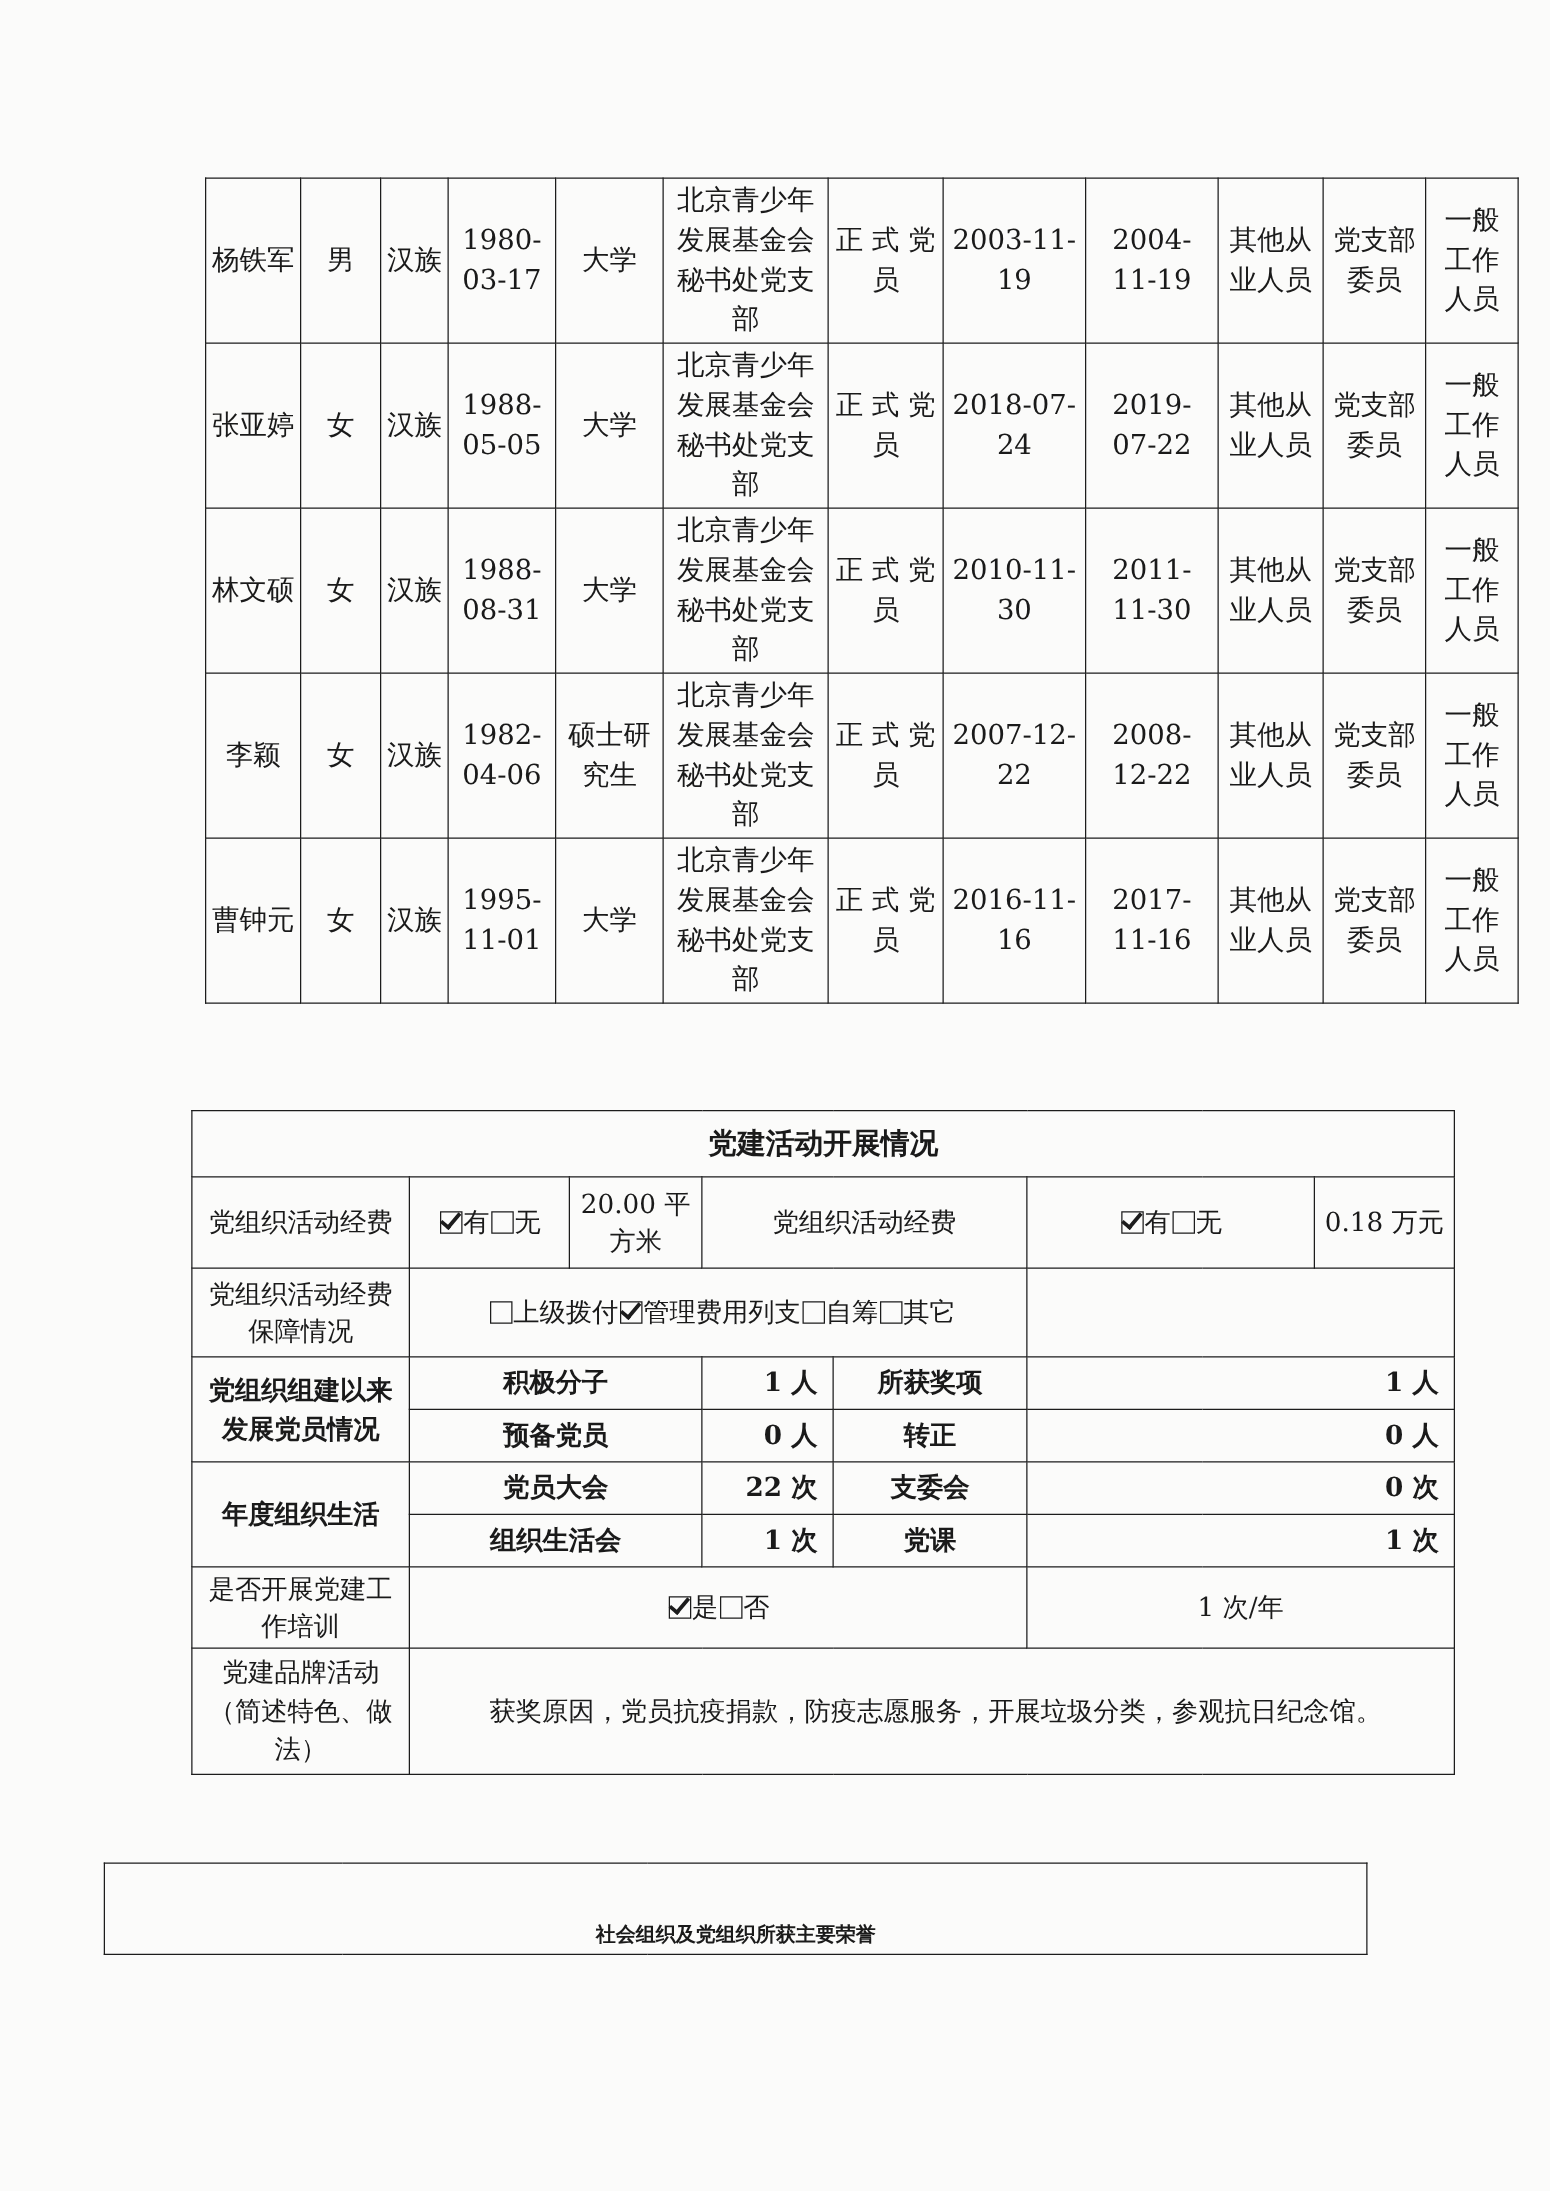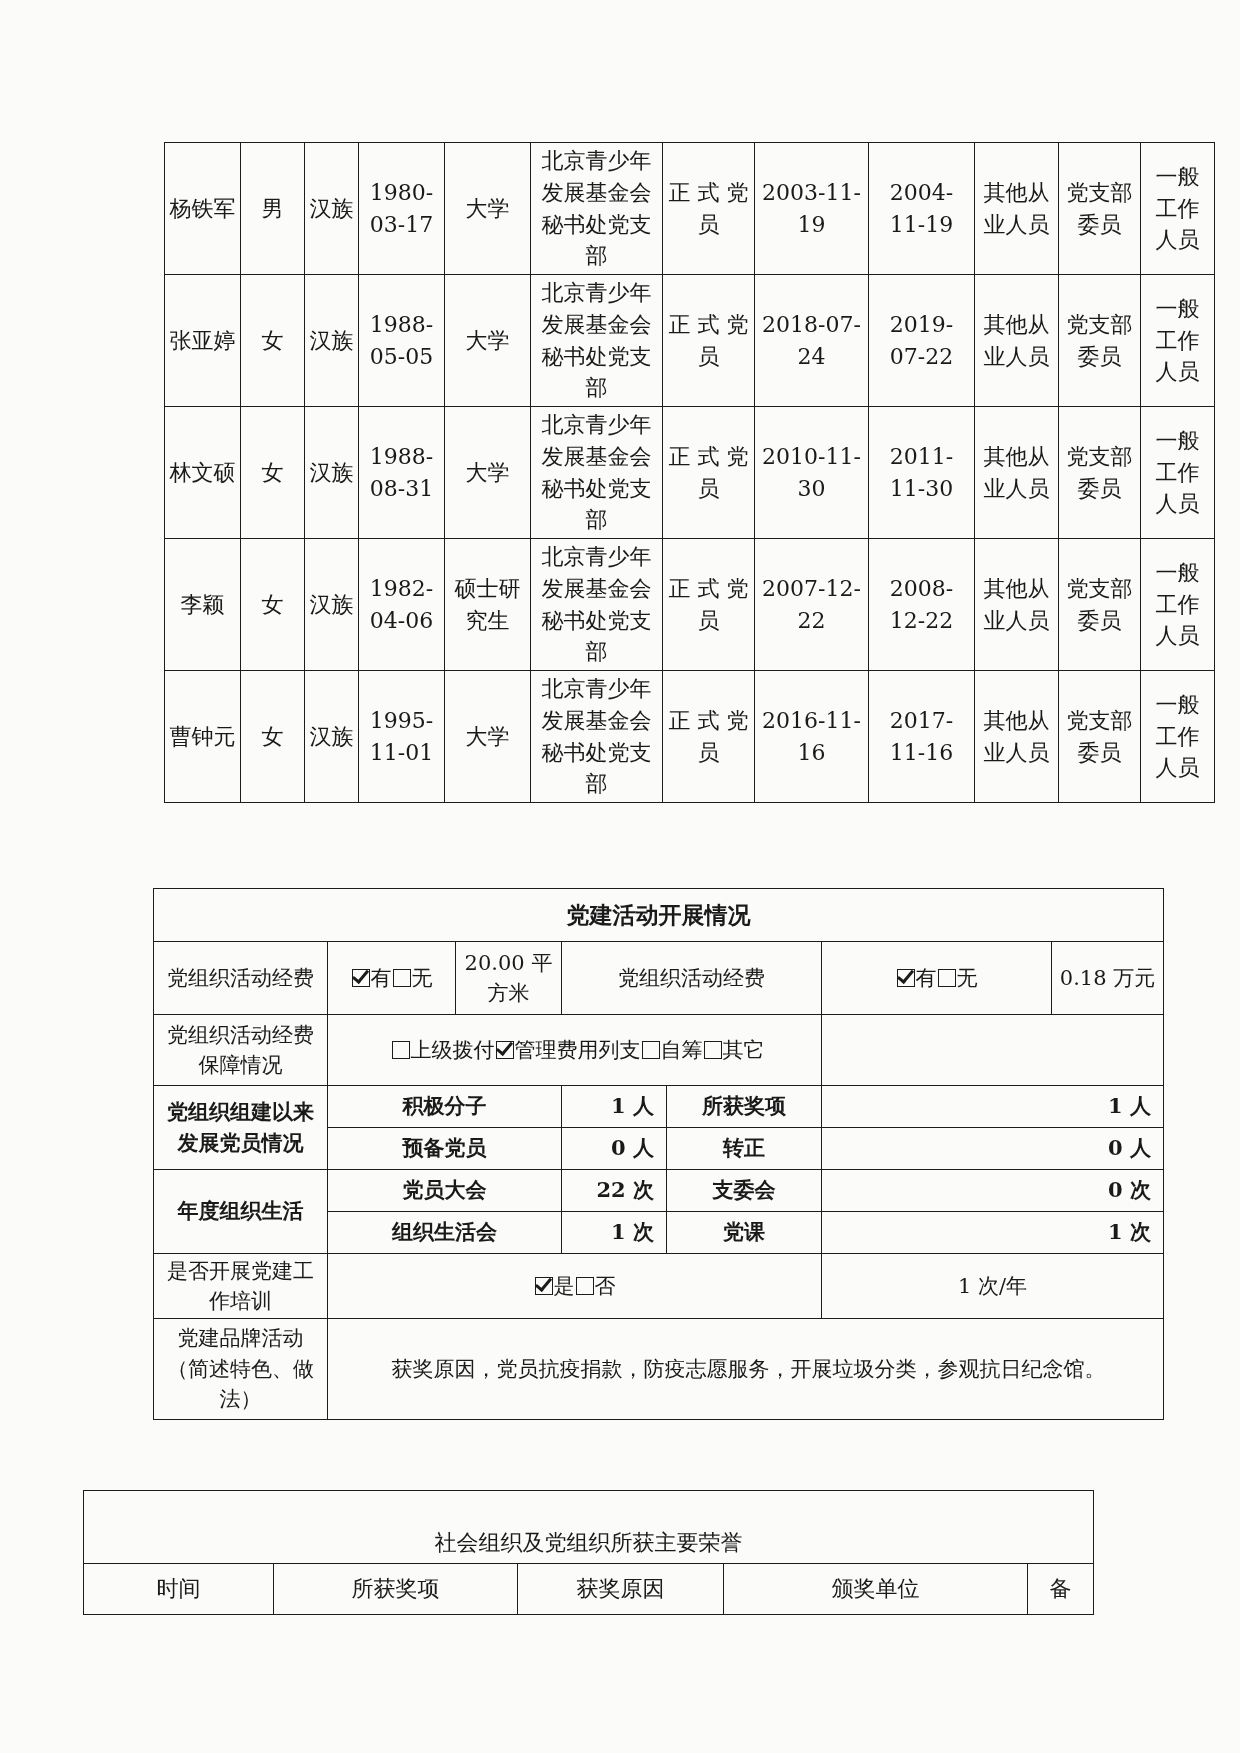--- a/index.html
+++ b/index.html
@@ -22,21 +22,21 @@
   #activity .r-sub td { height:41px;font-weight:bold; }
   #activity .r-train td { height:64px; }
   #activity .r-brand td { height:100px;text-align:center; }
   .right { text-align:right; padding-right:12px !important; }
   .left { text-align:center; padding-left:10px !important; }
   .chk { display:inline-block; width:16px; height:16px; border:1.5px solid #1c1c1c; position:relative; vertical-align:-2px; margin:0 1px; }
   .chk.on::after { content:""; position:absolute; left:3px; top:-3px; width:6px; height:13px; border-right:3px solid #1c1c1c; border-bottom:3px solid #1c1c1c; transform:rotate(40deg); }
 
   
   #honors { left:83px; top:1490px; width:1010px; font-size:22px; }
-  #honors .title { height:68px; font-weight:normal; font-size:22px; vertical-align:bottom; padding-bottom:4px; border-bottom:1.6px solid #1c1c1c; }
+  #honors .title { height:68px; font-weight:bold; font-size:16px; vertical-align:bottom; padding-bottom:4px; border-bottom:1.6px solid #1c1c1c; }
   #honors .hdr td { height:50px; }
 </style>
 </head>
 <body>
 
 <table id="members">
   <colgroup>
     <col style="width:76px">
       <col style="width:64px">
       <col style="width:54px">
@@ -205,21 +205,14 @@
     <col style="width:190px">
       <col style="width:244px">
       <col style="width:206px">
       <col style="width:304px">
       <col style="width:66px">
   </colgroup>
   <tbody>
       <tr>
         <td colspan="5" class="title">社会组织及党组织所获主要荣誉</td>
       </tr>
-  <tr class="hdr">
-    <td>时间</td>
-    <td>所获奖项</td>
-    <td>获奖原因</td>
-    <td>颁奖单位</td>
-    <td>备</td>
-  </tr>
 </tbody>
   </table>
 
 </body></html>

